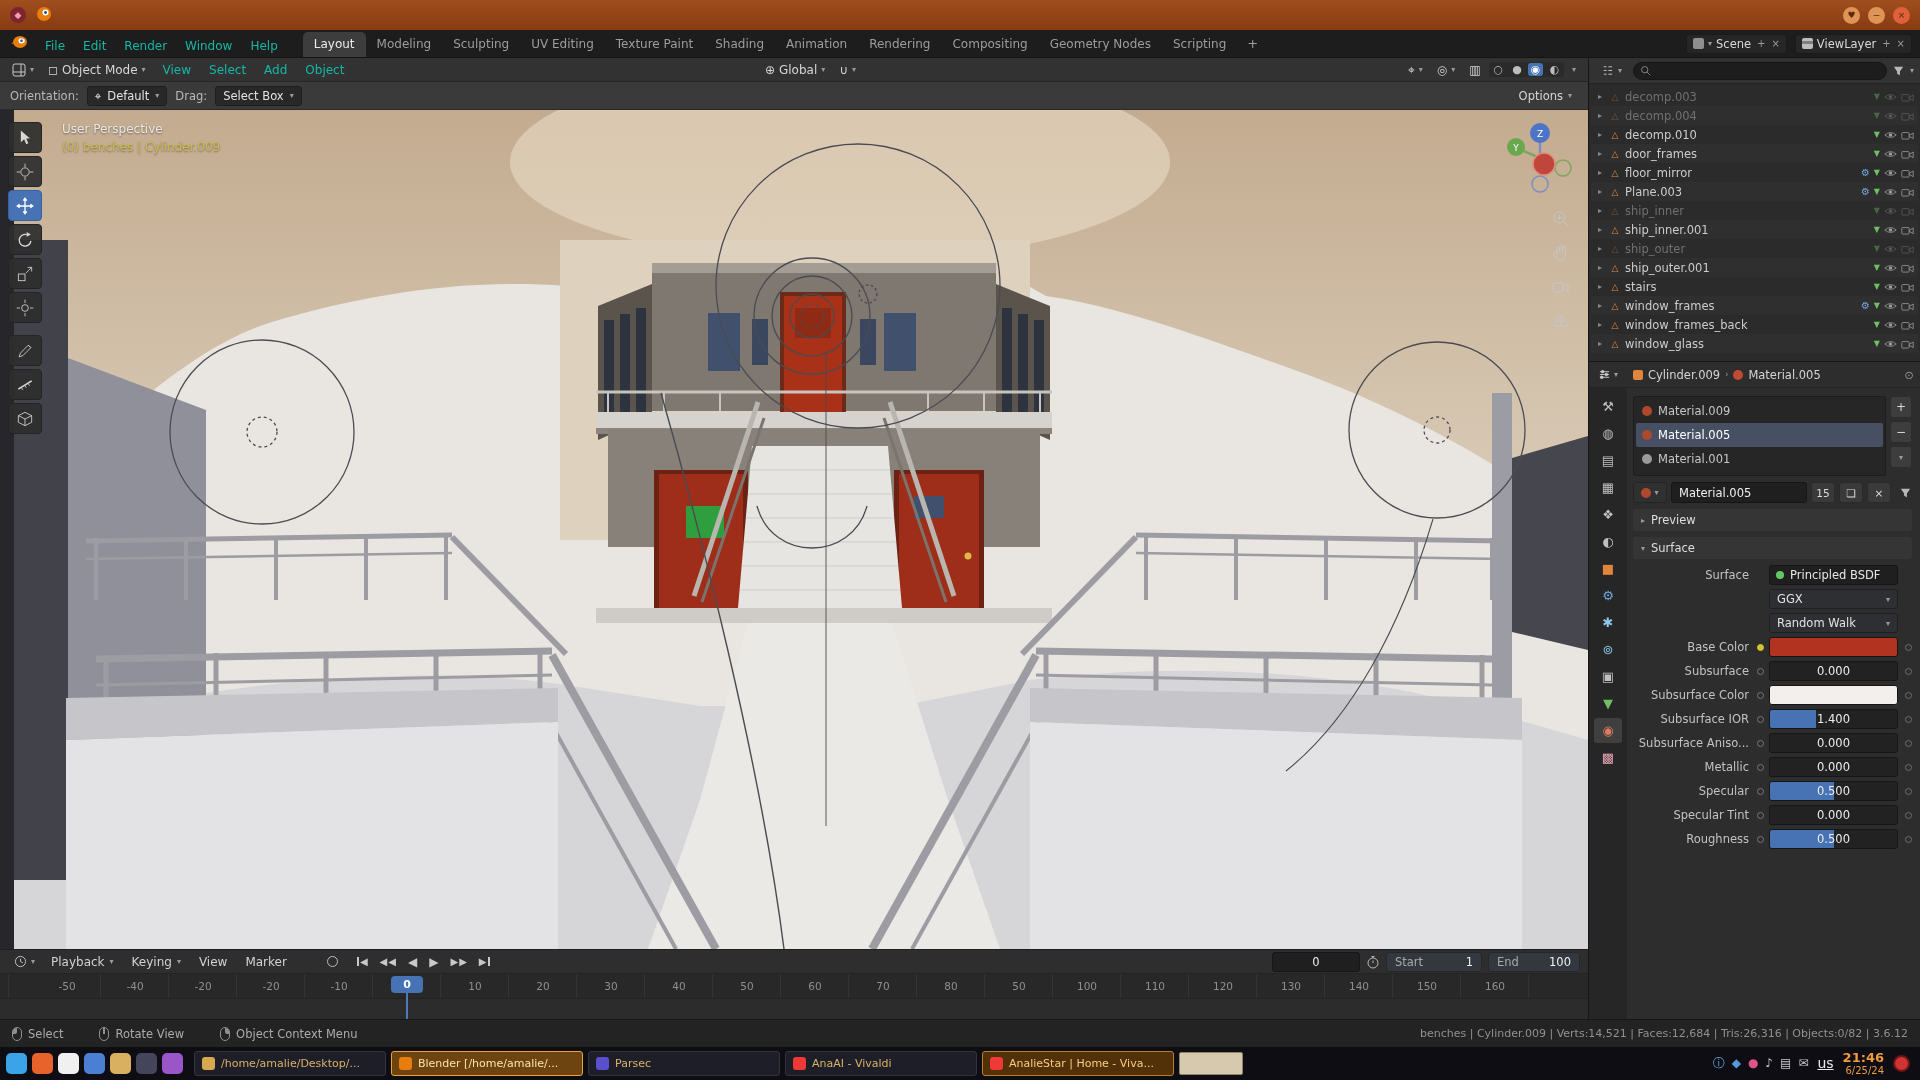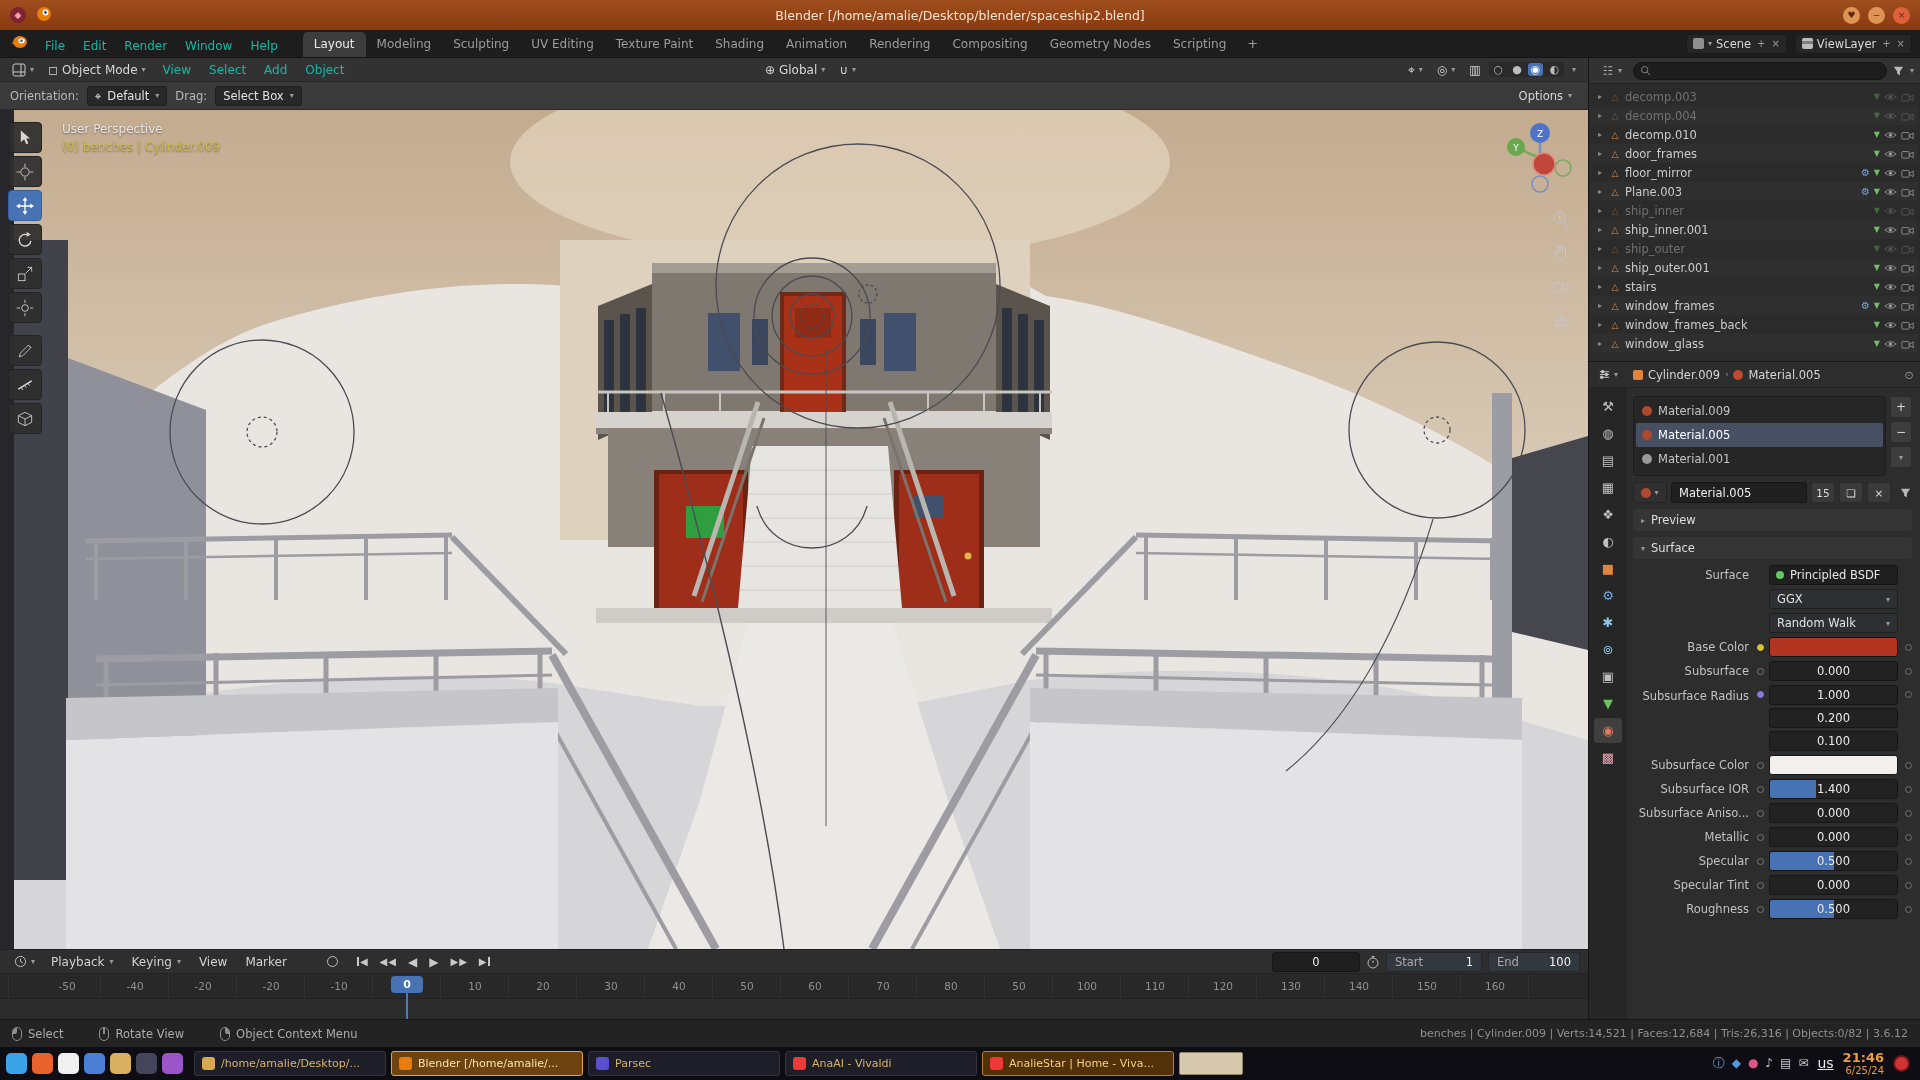--- a/index.html
+++ b/index.html
@@ -178,21 +178,20 @@
 
   <div id="titlebar">
     <span class="tb-gem">◆</span>
     <span class="tb-blender">
       <svg width="16" height="16" viewBox="0 0 16 16">
           <circle cx="8" cy="8" r="7" fill="#e87d0d"></circle>
           <circle cx="9.5" cy="6.5" r="3" fill="#fff"></circle>
           <circle cx="9.5" cy="6.5" r="1.4" fill="#1d4a8c"></circle>
         </svg>
     </span>
-    <div id="tb-title">Blender [/home/amalie/Desktop/blender/spaceship2.blend]</div>
     <div class="tb-btns">
       <span class="winbtn wb1">♥</span>
       <span class="winbtn wb2">−</span>
       <span class="winbtn wb3">×</span>
     </div>
   </div>
 
   <div id="topbar">
     <span class="logo-wrap">
       <svg width="18" height="14" viewBox="0 0 18 14">
@@ -1070,36 +1069,20 @@
           <span class="rdot"></span>
         </div>
         <div class="prow">
           <span class="plabel">Subsurface</span>
           <span class="ldot"></span>
           <div class="pval pwidget">
               <div class="txt">0.000</div>
             </div>
           <span class="rdot"></span>
         </div>
-        <div class="prow" style="align-items:flex-start">
-          <span class="plabel" style="padding-top:4px">Subsurface Radius</span>
-          <span class="ldot purple" style="margin-top:6px"></span>
-          <div class="pwidget vstack">
-            <div class="pval">
-                <div class="txt">1.000</div>
-              </div>
-            <div class="pval">
-                <div class="txt">0.200</div>
-              </div>
-            <div class="pval">
-                <div class="txt">0.100</div>
-              </div>
-          </div>
-          <span class="rdot" style="margin-top:6px"></span>
-        </div>
         <div class="prow">
           <span class="plabel">Subsurface Color</span>
           <span class="ldot"></span>
           <div class="swatch pwidget" style="background: rgb(242, 239, 236);"></div>
           <span class="rdot"></span>
         </div>
         <div class="prow">
           <span class="plabel">Subsurface IOR</span>
           <span class="ldot"></span>
           <div class="pval pwidget">

